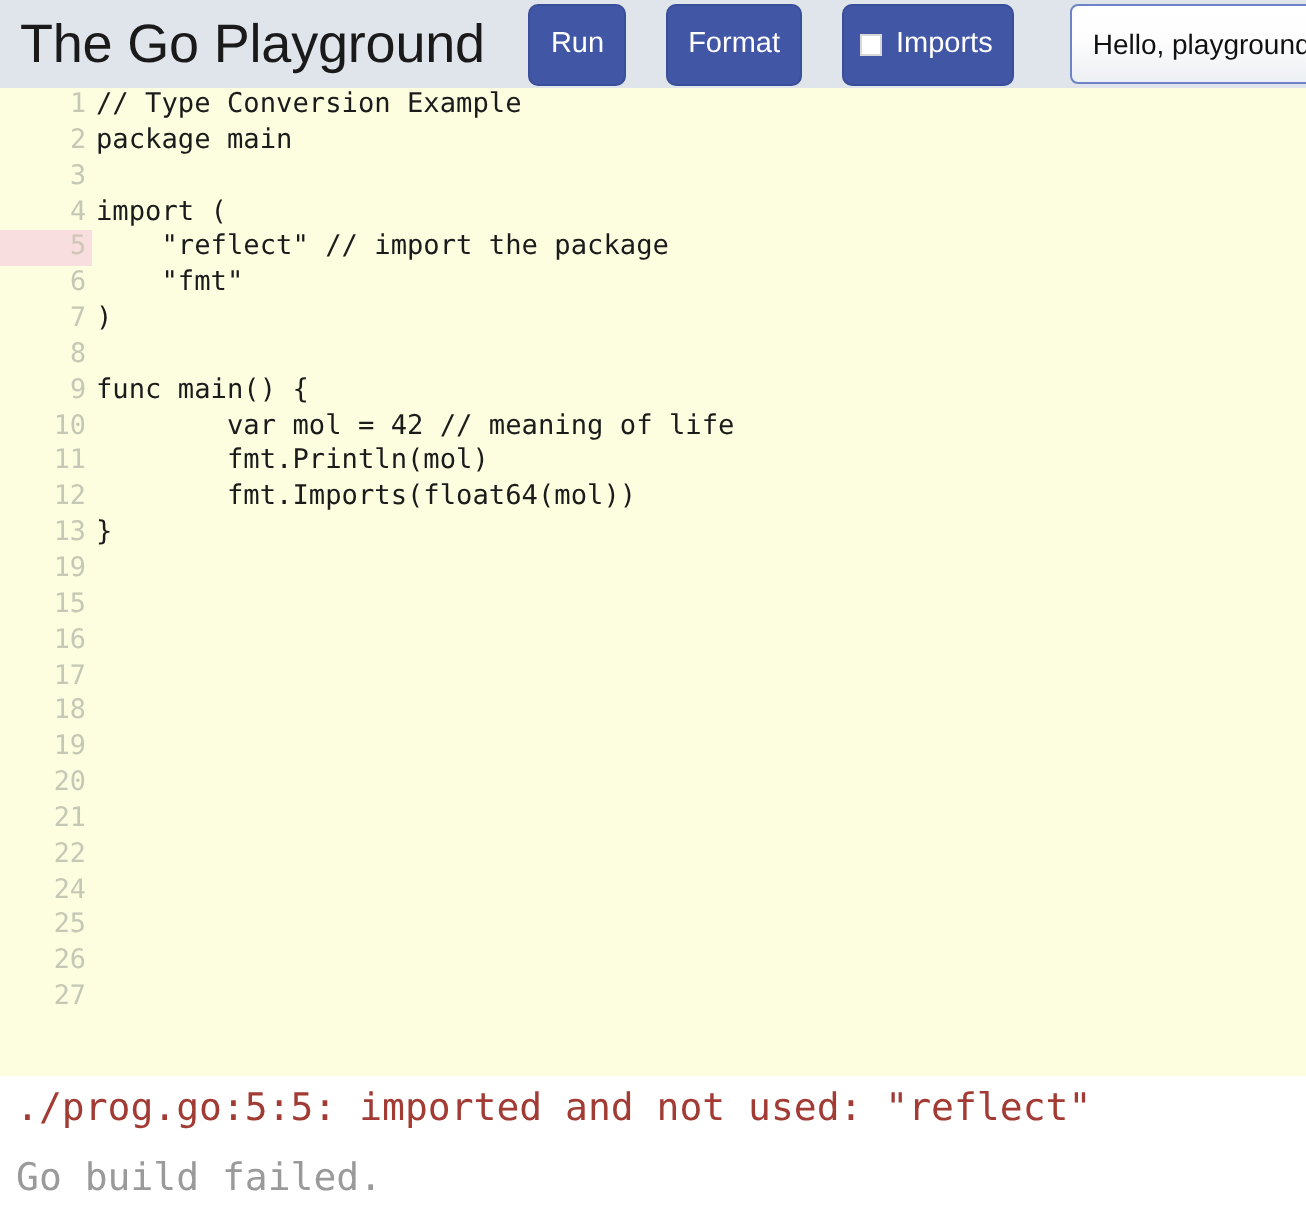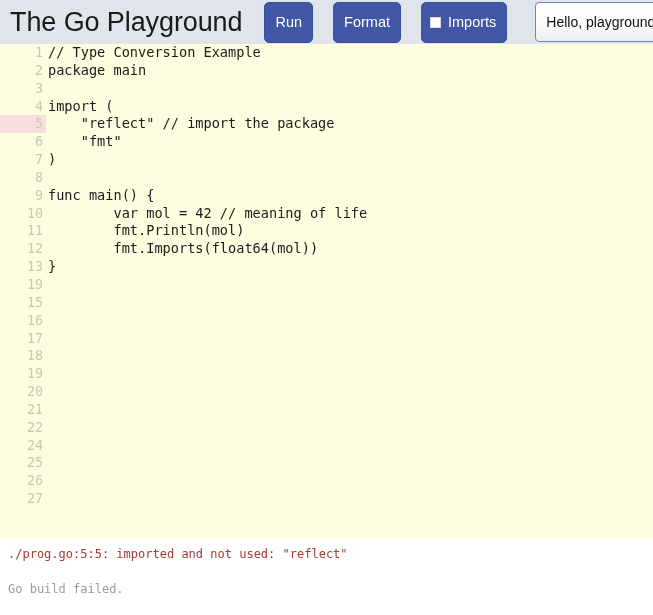--- a/index.html
+++ b/index.html
@@ -137,21 +137,21 @@
     font-family: "DejaVu Sans Mono", "Liberation Mono", monospace;
   }
 
   
   #output {
     position: absolute;
     left: 0; top: 538px;
     width: 653px; height: 77px;
     background: #ffffff;
     font-family: "DejaVu Sans Mono", "Liberation Mono", monospace;
-    font-size: 12px;
+    font-size: 19px;
     padding: 7px 0 0 8px;
   }
   #output-error {
     color: #A33B35;
     white-space: pre;
     line-height: 18px;
     margin-bottom: 17px;
   }
   #output-status {
     color: #9a9a9a;

